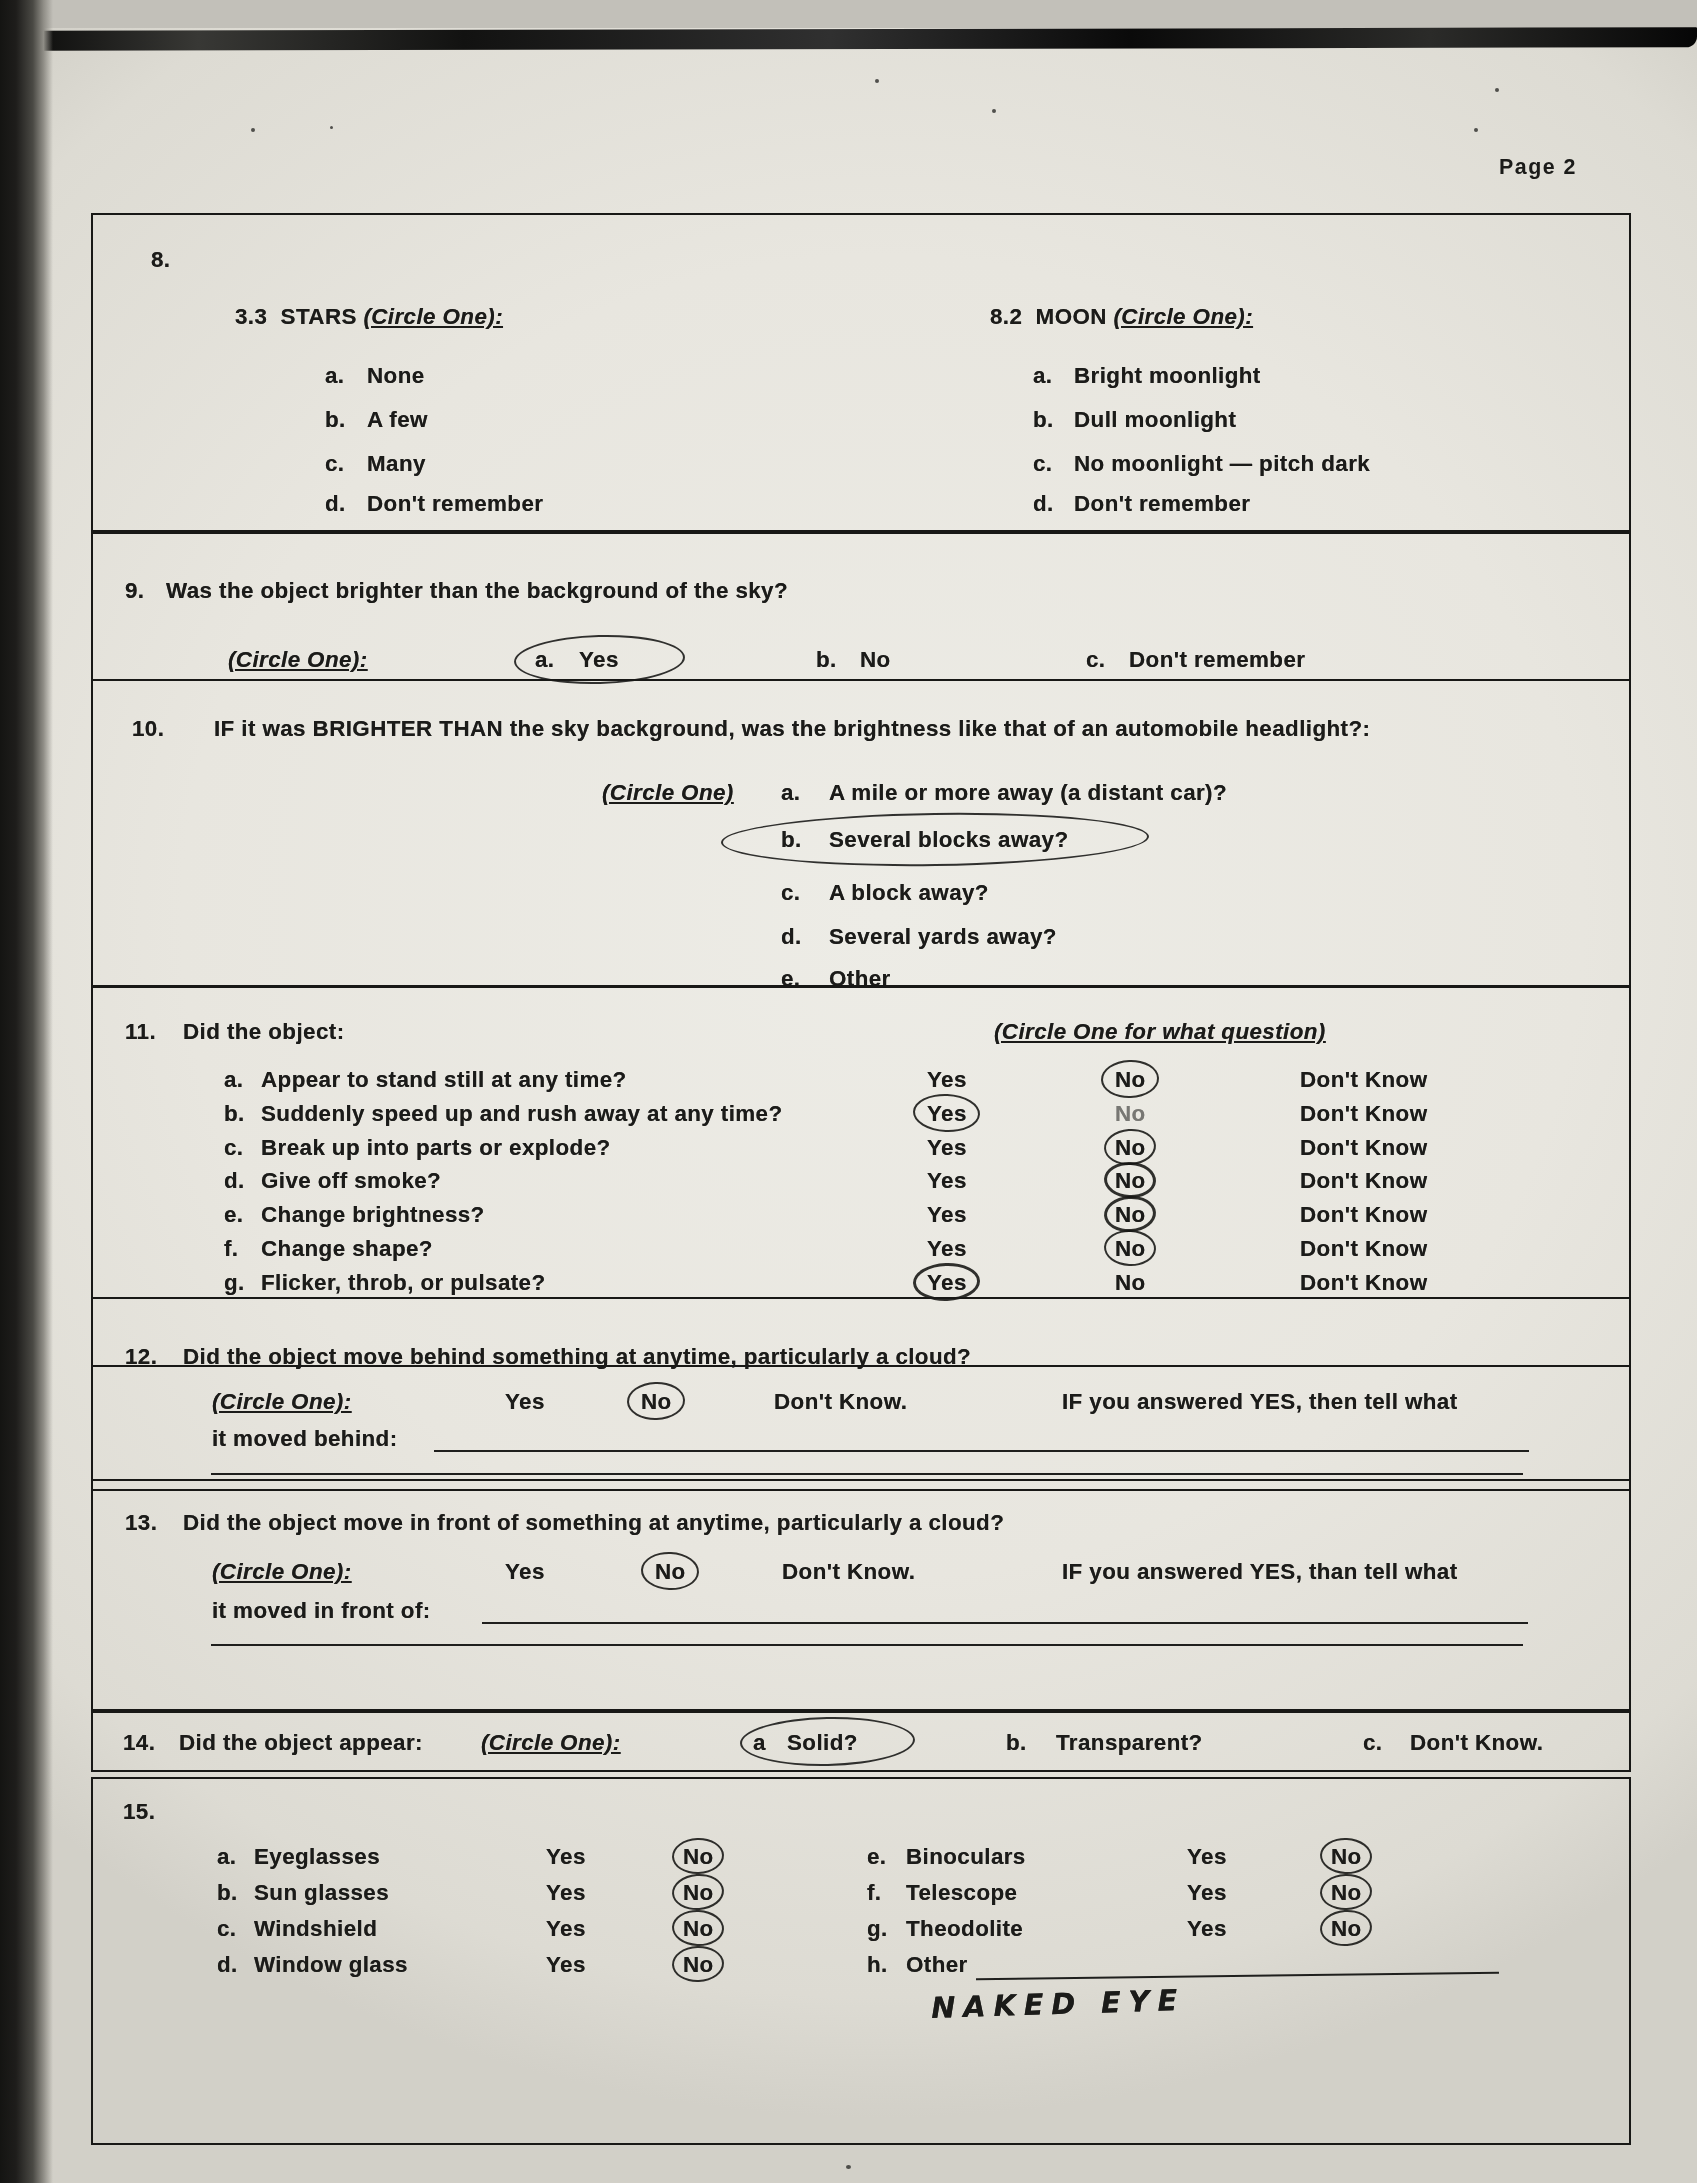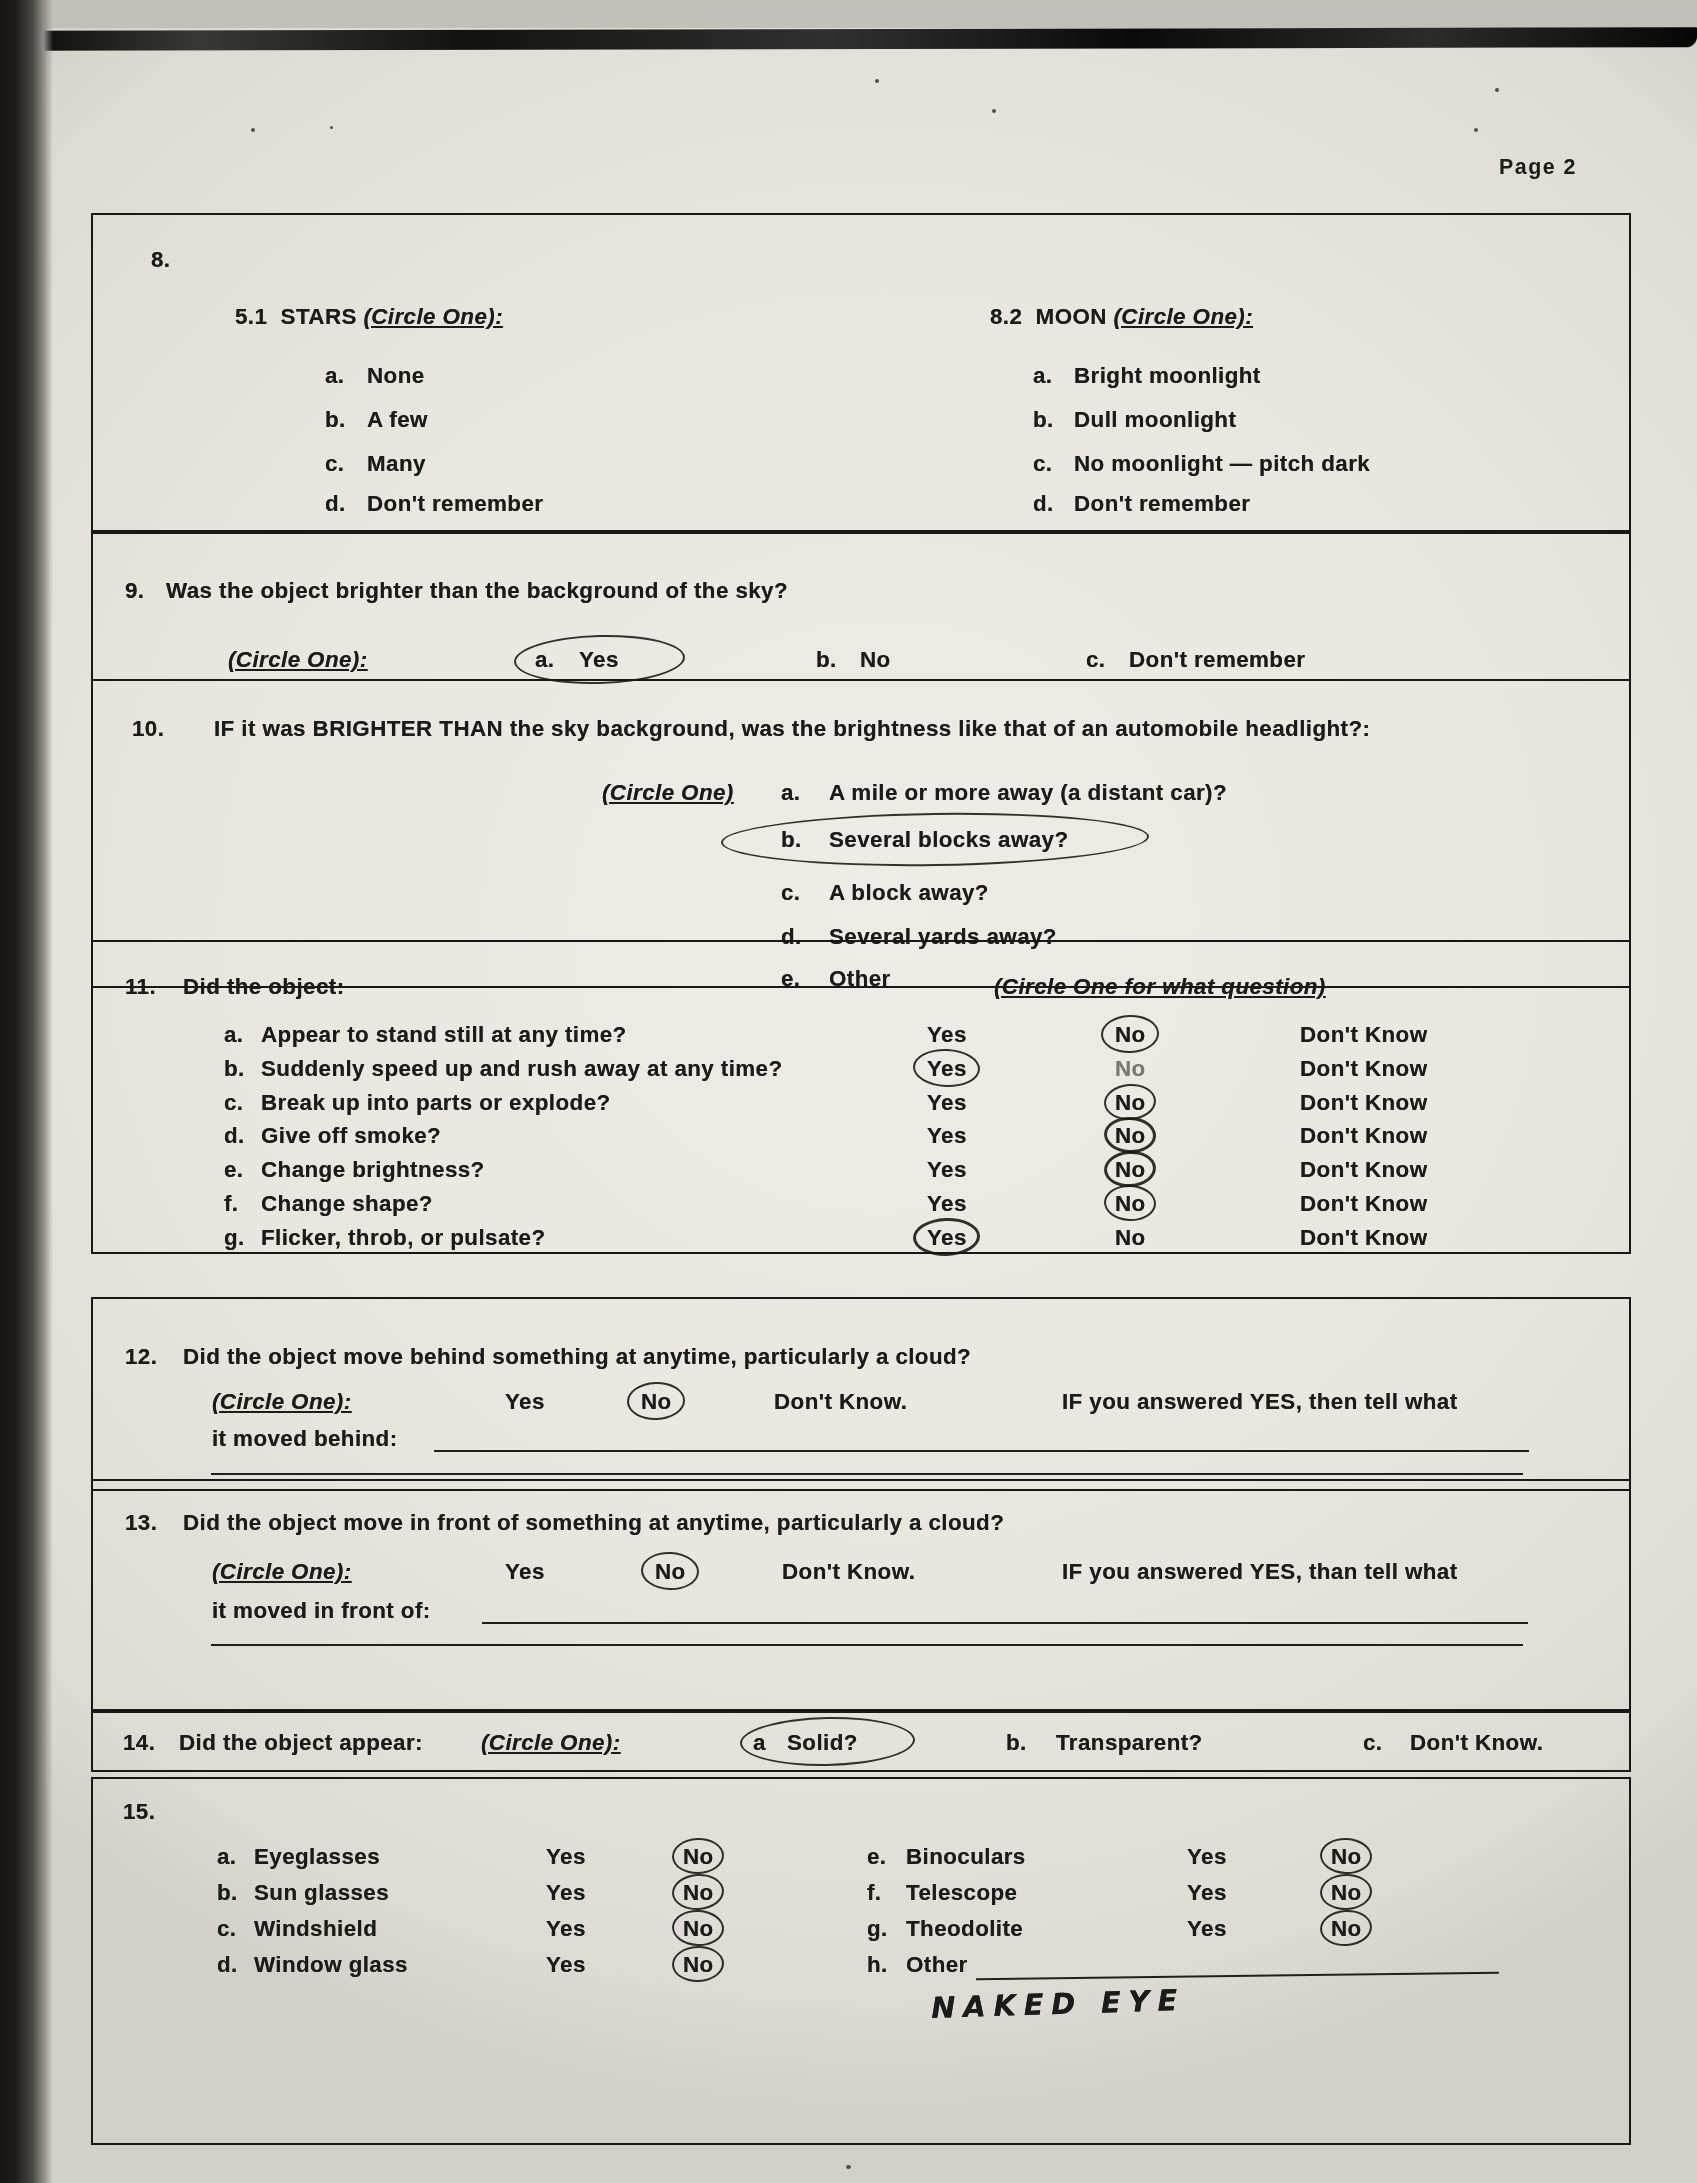--- a/index.html
+++ b/index.html
@@ -74,21 +74,21 @@
 <div class="speck" style="left:1474px; top:128px; width:3.9px; height:3.9px"></div>
 <div class="speck" style="left:251px; top:128px; width:3.9px; height:3.9px"></div>
 <div class="speck" style="left:330px; top:126px; width:3.4px; height:3.4px"></div>
 <div class="speck" style="left:846px; top:2165px; width:4.9px; height:3.9px"></div>
 
 <div class="page-label">Page 2</div>
 
 <section class="box" style="top:213px; height:321px">
   <span class="t" style="left:58px; top:32px">8.</span>
 
-  <span class="t" style="left:142px; top:89px"><span>5.1</span>&nbsp;&nbsp;<span>STARS</span> <span class="it">(Circle One):</span></span>
+  <span class="t" style="left:142px; top:89px"><span>3.3</span>&nbsp;&nbsp;<span>STARS</span> <span class="it">(Circle One):</span></span>
   <span class="t" style="left:897px; top:89px"><span>8.2</span>&nbsp;&nbsp;<span>MOON</span> <span class="it">(Circle One):</span></span>
 
   <div class="row" style="top:148px">
     <span class="t" style="left:232px">a.</span>
     <span class="t" style="left:274px">None</span>
     <span class="t" style="left:940px">a.</span>
     <span class="t" style="left:981px">Bright moonlight</span>
   </div>
   <div class="row" style="top:192px">
     <span class="t" style="left:232px">b.</span>
@@ -139,21 +139,21 @@
   <span class="t" style="left:688px; top:199px">c.</span>
   <span class="t" style="left:736px; top:199px">A block away?</span>
 
   <span class="t" style="left:688px; top:243px">d.</span>
   <span class="t" style="left:736px; top:243px">Several yards away?</span>
 
   <span class="t" style="left:688px; top:285px">e.</span>
   <span class="t" style="left:736px; top:285px">Other</span>
 </section>
 
-<section class="box" style="top:940px; height:314px">
+<section class="box" style="top:985px; height:382px">
   <span class="t" style="left:32px; top:32px">11.</span>
   <span class="t" style="left:90px; top:32px">Did the object:</span>
   <span class="t it" style="left:901px; top:32px">(Circle One for what question)</span>
 
   <div class="row" style="top:80px">
     <span class="t" style="left:131px">a.</span>
     <span class="t" style="left:168px">Appear to stand still at any time?</span>
     <span class="t" style="left:834px">Yes</span>
     <span class="t circle" style="left:1022px">No</span>
     <span class="t" style="left:1207px">Don't Know</span>

